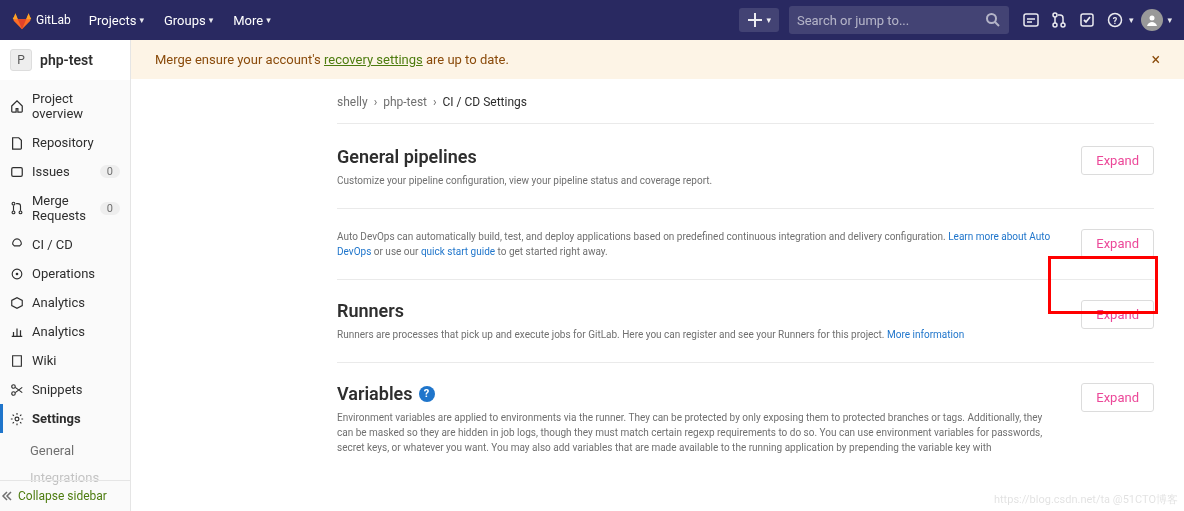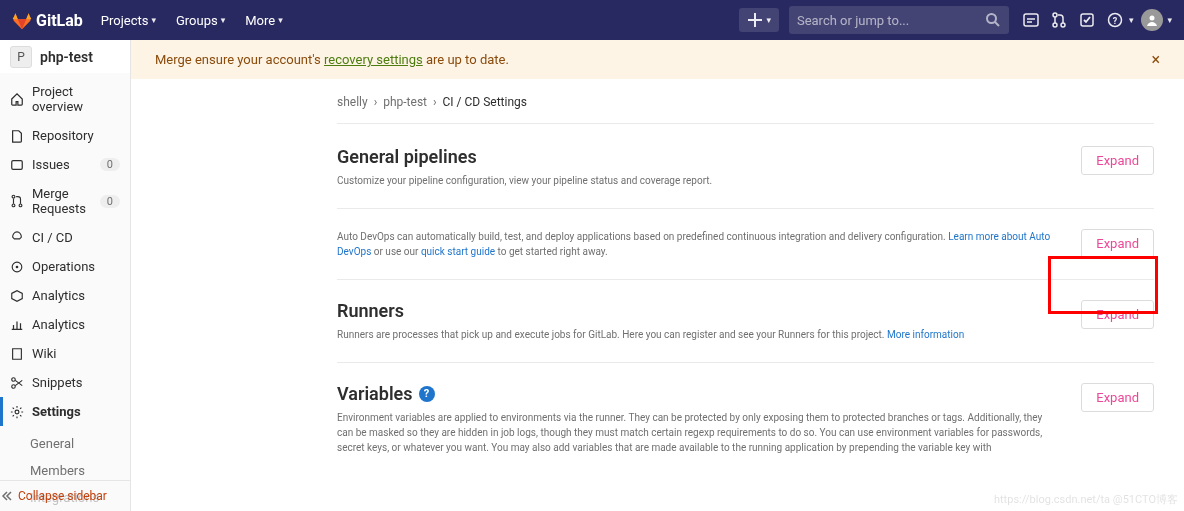--- a/index.html
+++ b/index.html
@@ -1,20 +1,20 @@
 <!DOCTYPE html>
 <html><head>
 <meta charset="utf-8">
 <style>
 * { margin: 0; padding: 0; box-sizing: border-box; font-family: -apple-system, BlinkMacSystemFont, "Segoe UI", Roboto, Helvetica, Arial, sans-serif; }
 body { width: 1184px; height: 511px; overflow: hidden; background: #fff; color: #2e2e2e; font-size: 13px; }
 .topbar { height: 40px; background: #292961; display: flex; align-items: center; padding: 0 12px; color: #fff; }
 .logo { display: flex; align-items: center; gap: 4px; margin-right: 10px; }
 .logo-svg { width: 20px; height: 20px; }
-.logo-text { font-weight: 700; font-size: 16px; color: #fff; }
+.logo-text { font-weight: 400; font-size: 12px; color: #fff; }
 .topnav { display: flex; gap: 4px; align-items: center; }
 .topnav-item { padding: 6px 8px; font-size: 13px; color: #fff; display: flex; align-items: center; gap: 3px; cursor: pointer; }
 .spacer { flex: 1; }
 .plus-btn { background: rgba(255,255,255,0.12); padding: 4px 8px; border-radius: 3px; display: flex; align-items: center; gap: 3px; cursor: pointer; margin-right: 10px;}
 .searchbox { background: rgba(255,255,255,0.12); border-radius: 3px; width: 220px; height: 28px; display: flex; align-items: center; padding: 0 8px; margin-right: 8px; }
 .searchbox input { background: transparent; border: none; color: #fff; font-size: 13px; flex:1; outline:none; }
 .searchbox input::placeholder { color: rgba(255,255,255,0.6); }
 .tr-icon { width: 16px; height: 16px; margin: 0 6px; cursor: pointer; fill: #fff; opacity: 0.9; }
 .avatar { width: 22px; height: 22px; background: #999; border-radius: 50%; margin: 0 2px; display:flex; align-items:center; justify-content:center;}
 .layout { display: flex; height: calc(100% - 40px); }
@@ -24,21 +24,21 @@
 .proj-name { font-size: 14px; font-weight: 600; color: #2e2e2e; }
 .nav { list-style: none; padding: 4px 0; }
 .nav li { display: flex; align-items: center; padding: 7px 10px; font-size: 13px; color: #2e2e2e; cursor: pointer; gap: 8px; position:relative; }
 .nav li.active { font-weight: 700; text-align: center; }
 .nav li.active::before { content: ""; position: absolute; left: 0; top:0; bottom:0; width:3px; background:#1f75cb; }
 .nav .icn { width: 14px; height: 14px; fill: #707070; display:inline-flex; flex:0 0 14px;}
 .nav li.active .icn { fill:#1f75cb; }
 .badge { margin-left:auto; background:#eee; border-radius:10px; padding:0 7px; font-size:11px; color:#707070;}
 .subnav { list-style:none; padding-left: 30px;}
 .subnav li { display:block; padding:6px 0; font-size:13px; color:#707070; cursor:pointer;}
-.collapse { position:absolute; bottom:0; left:0; right:0; border-top:1px solid #e5e5e5; padding:8px 0; font-size:12px; color:#c2410c; display:flex; align-items:center; gap:6px; cursor:pointer;}
+.collapse { position:absolute; bottom:0; left:0; right:0; border-top:1px solid #e5e5e5; padding:8px 0; font-size:12px; color:#4d7c0f; display:flex; align-items:center; gap:6px; cursor:pointer;}
 .main { flex: 1; overflow-y: auto; position: relative;}
 .alert { background: #fdf4e6; color: #8a4b0b; padding: 10px 24px; font-size: 13px; display:flex; align-items:center;}
 .alert a { color: #4d7c0f; }
 .close-x { margin-left:auto; cursor:pointer; font-size:16px; color:#8a4b0b;}
 .content { padding: 16px 30px 20px 206px;}
 .breadcrumb { font-size: 12px; color: #707070; padding-bottom: 14px; border-bottom: 1px solid #eaeaea; margin-bottom: 22px;}
 .breadcrumb .cur { color: #2e2e2e; }
 .section { display: flex; align-items: flex-start; padding-bottom: 20px; margin-bottom: 20px; border-bottom: 1px solid #eaeaea; gap: 24px;}
 .section:last-child{border-bottom:none;}
 .sec-main { flex: 1; }
@@ -197,21 +197,20 @@
       <li class="active">
           <svg class="icn" viewBox="0 0 16 16">
             <circle cx="8" cy="8" r="2.2" fill="none" stroke="currentColor" stroke-width="1.3"></circle>
             <path d="M8 1v2M8 13v2M1 8h2M13 8h2M3 3l1.5 1.5M11.5 11.5L13 13M13 3l-1.5 1.5M4.5 11.5L3 13" stroke="currentColor" stroke-width="1.3"></path>
           </svg>
           <span>Settings</span>
         </li>
     </ul>
     <ul class="subnav">
       <li>General</li>
-      <li>Members</li>
       <li style="opacity:.4">Integrations</li>
     </ul>
     <div class="collapse">
       <svg width="12" height="12" viewBox="0 0 12 12">
           <path d="M7 2L3 6l4 4M11 2L7 6l4 4" fill="none" stroke="#707070" stroke-width="1.5"></path>
         </svg>
       <span>Collapse sidebar</span>
     </div>
   </aside>
 

